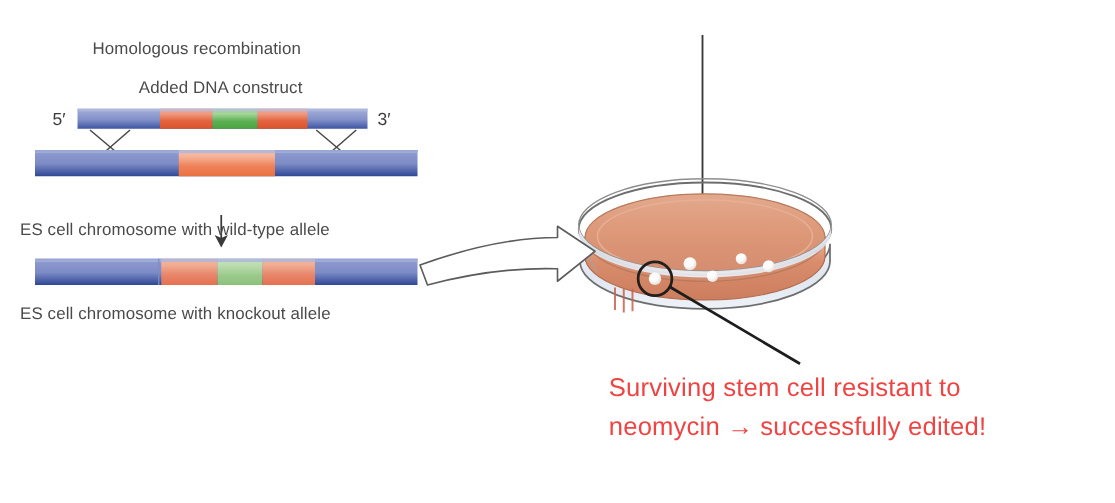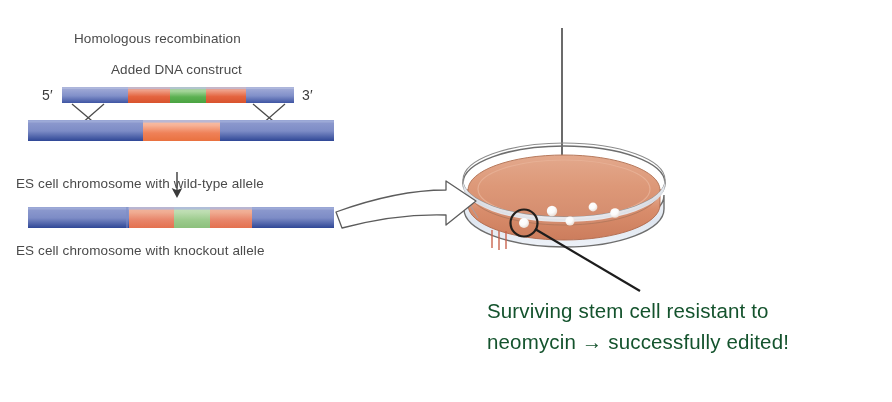--- a/index.html
+++ b/index.html
@@ -61,21 +61,21 @@
     top: 243px;
   }
   #t-select {
     left: 578px;
     top: 29px;
     line-height: 17.5px;
   }
   #t-caption {
     left: 487px;
     top: 295px;
-    color: #14532d;
+    color: #ef4444;
     font-size: 20.5px;
     line-height: 31px;
     letter-spacing: 0.15px;
   }
   svg#art {
     position: absolute;
     left: 0;
     top: 0;
   }
 </style>

